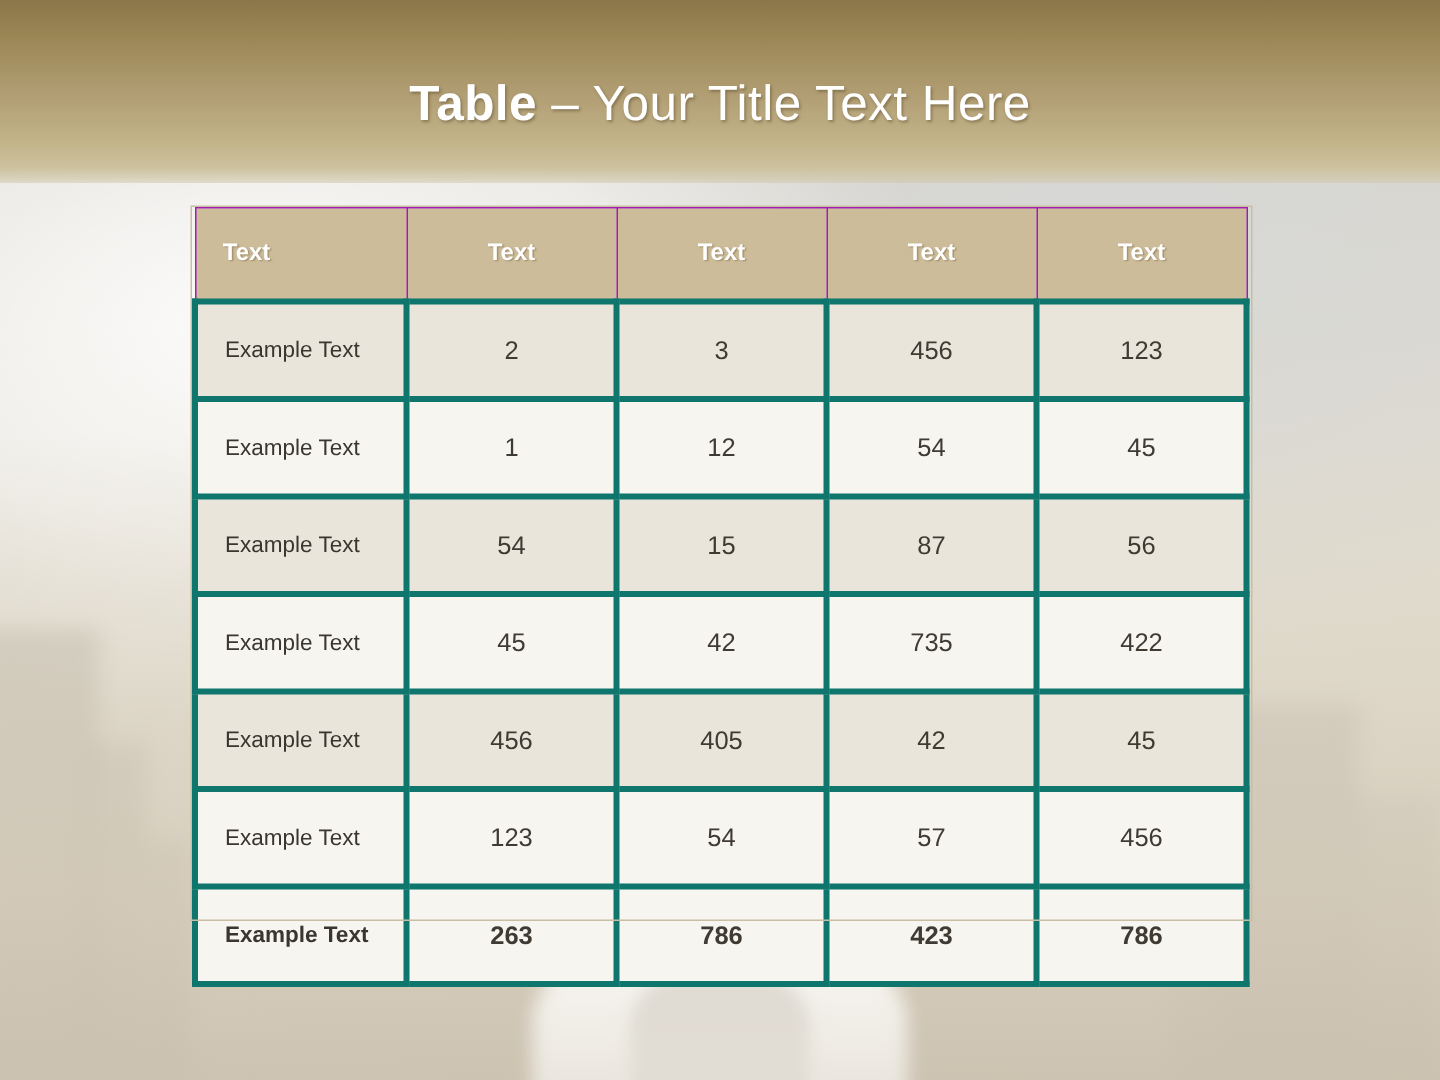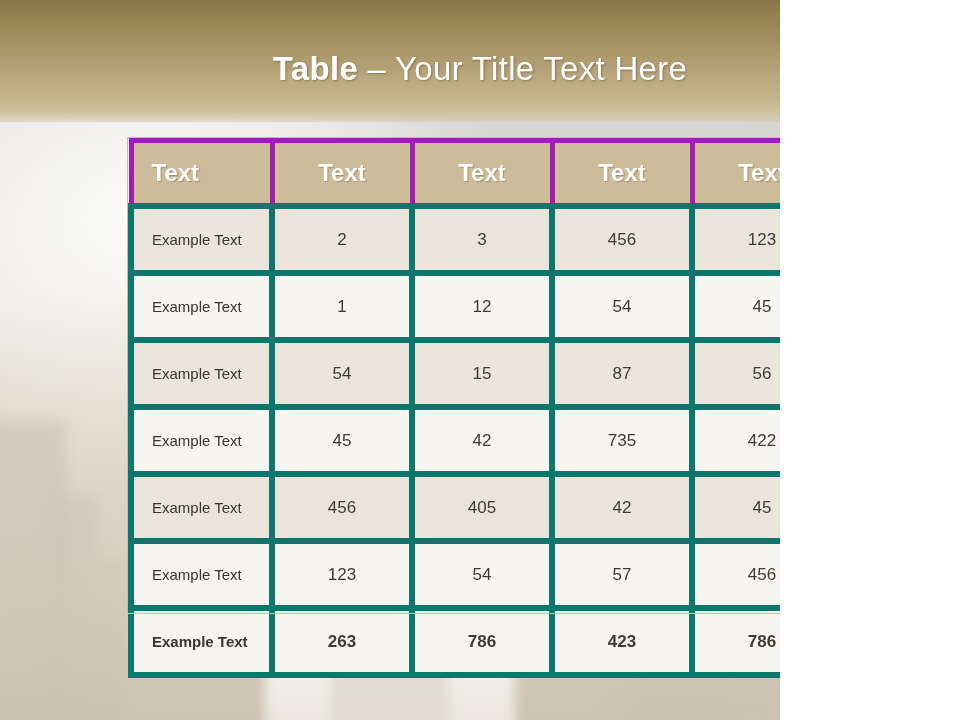--- a/index.html
+++ b/index.html
@@ -7,21 +7,21 @@
     padding: 0;
   }
   body {
     width: 960px;
     height: 720px;
     overflow: hidden;
     font-family: "Liberation Sans", sans-serif;
   }
   .slide {
     position: relative;
-    width: 780px;
+    width: 960px;
     height: 720px;
     overflow: hidden;
     background: #1d4ed8;
     text-decoration: underline;
   }
   
   .bg-layer {
     position: absolute;
     inset: 0;
   }
@@ -129,36 +129,36 @@
     border-collapse: collapse;
     width: 704px;
     table-layout: fixed;
   }
   table.data col.c0 { width: 141px; }
   table.data col.cx { width: 140px; }
   table.data th {
     height: 58px;
     background: #cdbc9a;
     color: #ffffff;
-    font-size: 24px;
+    font-size: 16px;
     font-weight: bold;
     text-align: center;
-    border: 5px solid #a21caf;
+    border: 1px solid #a21caf;
     text-shadow: 1px 1px 1px rgba(120,100,60,0.5);
   }
   table.data th.first {
     text-align: left;
     padding-left: 18px;
   }
   table.data td {
     height: 59px;
     font-size: 17px;
     color: #3f3b33;
     text-align: center;
-    border: 6px solid #0f766e;
+    border: 4px solid #0f766e;
     background: #f7f5f0;
   }
   table.data tr.alt td {
     background: #e9e5da;
   }
   table.data td.label {
     text-align: left;
     padding-left: 18px;
     font-size: 15px;
     color: #3a362f;

